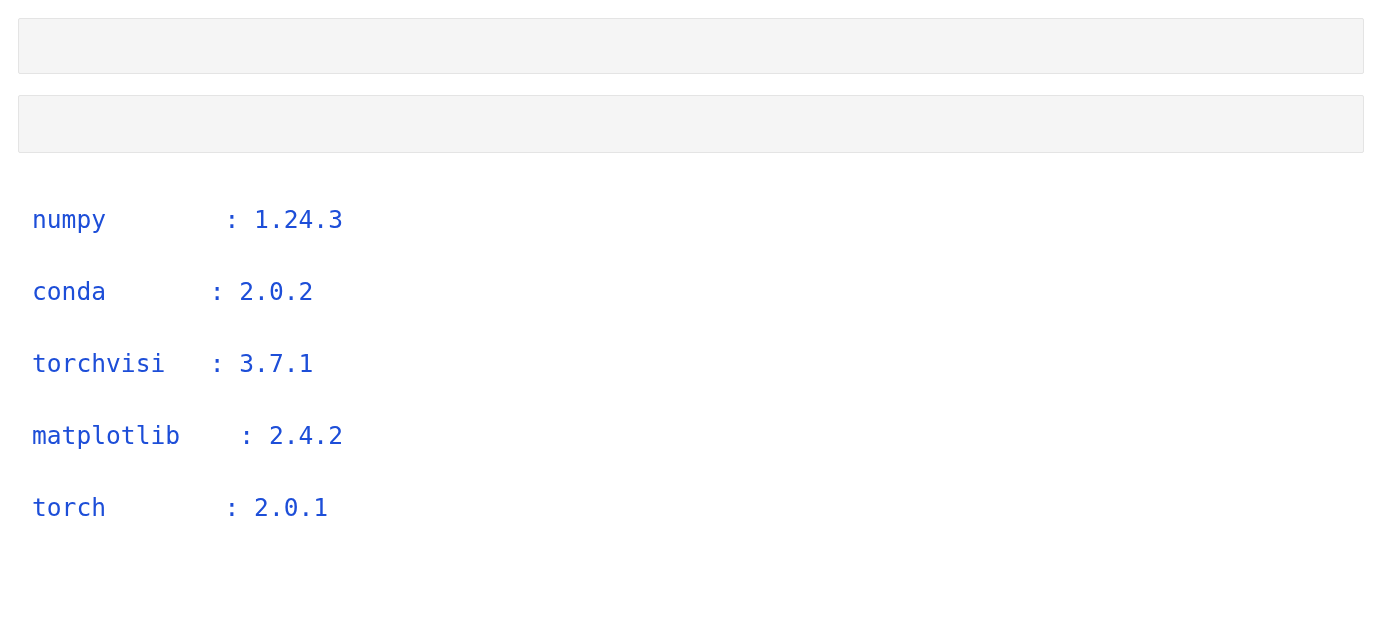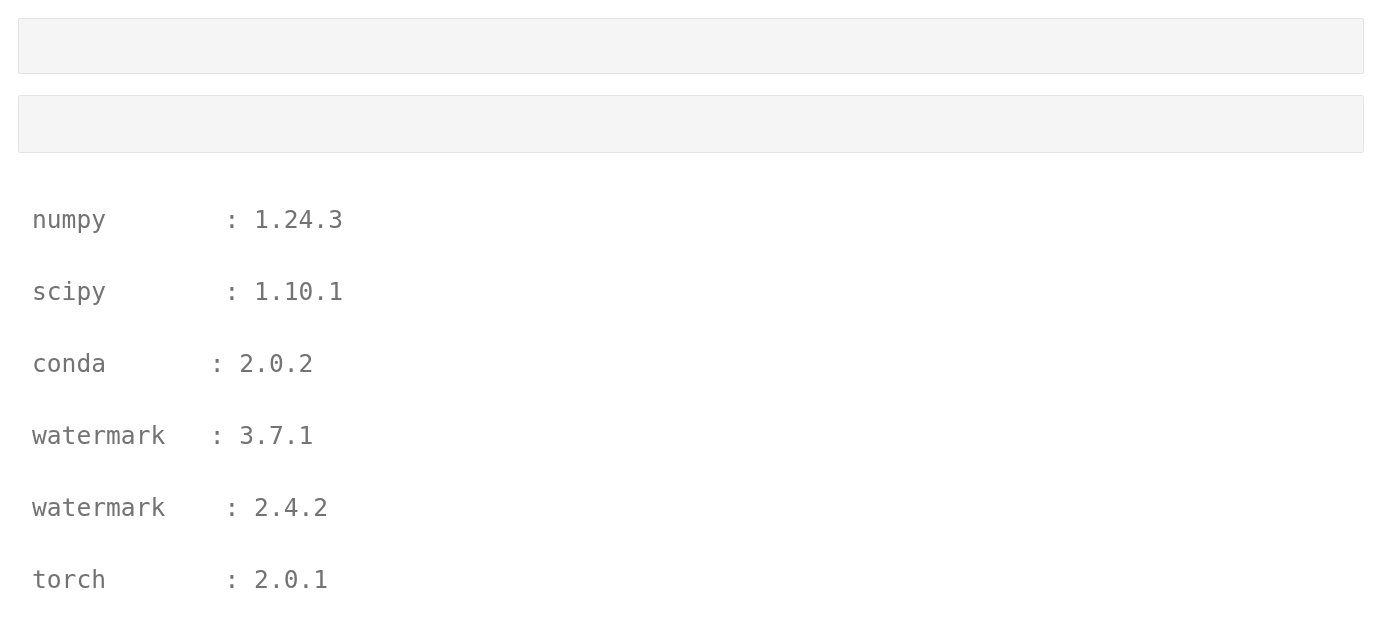--- a/index.html
+++ b/index.html
@@ -65,21 +65,21 @@
     position: absolute;
     left: 32px;
     top: 165px;
     width: 1330px;
     white-space: pre;
   }
   .out-line {
     font-family: "DejaVu Sans Mono", "Liberation Mono", monospace;
     font-size: 24.6px;
     line-height: 34px;
-    color: #737373;
+    color: #1d4ed8;
     white-space: pre;
     margin: 0;
     padding: 0;
     height: 34px;
   }
 </style>
 </head>
 <body>
 
 <div class="notebook">
@@ -87,24 +87,23 @@
   <div class="code-cell" id="cell-1">
     <div class="code-line">%load_ext watermark</div>
   </div>
 
   <div class="code-cell" id="cell-2">
     <div class="code-line"><span class="tok-plain">%watermark </span><span class="tok-flag">--</span><span class="tok-plain">conda </span><span class="tok-flag">-</span><span class="tok-plain">p numpy,scipy,pandas,matplotlib,sklearn,watermark,torch,torchvisi</span></div>
   </div>
 
   <div id="output-area">
     <div class="out-line">numpy        : 1.24.3</div>
-    <div class="out-line">scipy        : 1.10.1</div>
     <div class="out-line">conda       : 2.0.2</div>
-    <div class="out-line">watermark   : 3.7.1</div>
-    <div class="out-line">watermark    : 2.4.2</div>
+    <div class="out-line">torchvisi   : 3.7.1</div>
+    <div class="out-line">matplotlib    : 2.4.2</div>
     <div class="out-line">torch        : 2.0.1</div>
     
     
     
     
     
     
   </div>
 
 </div>

